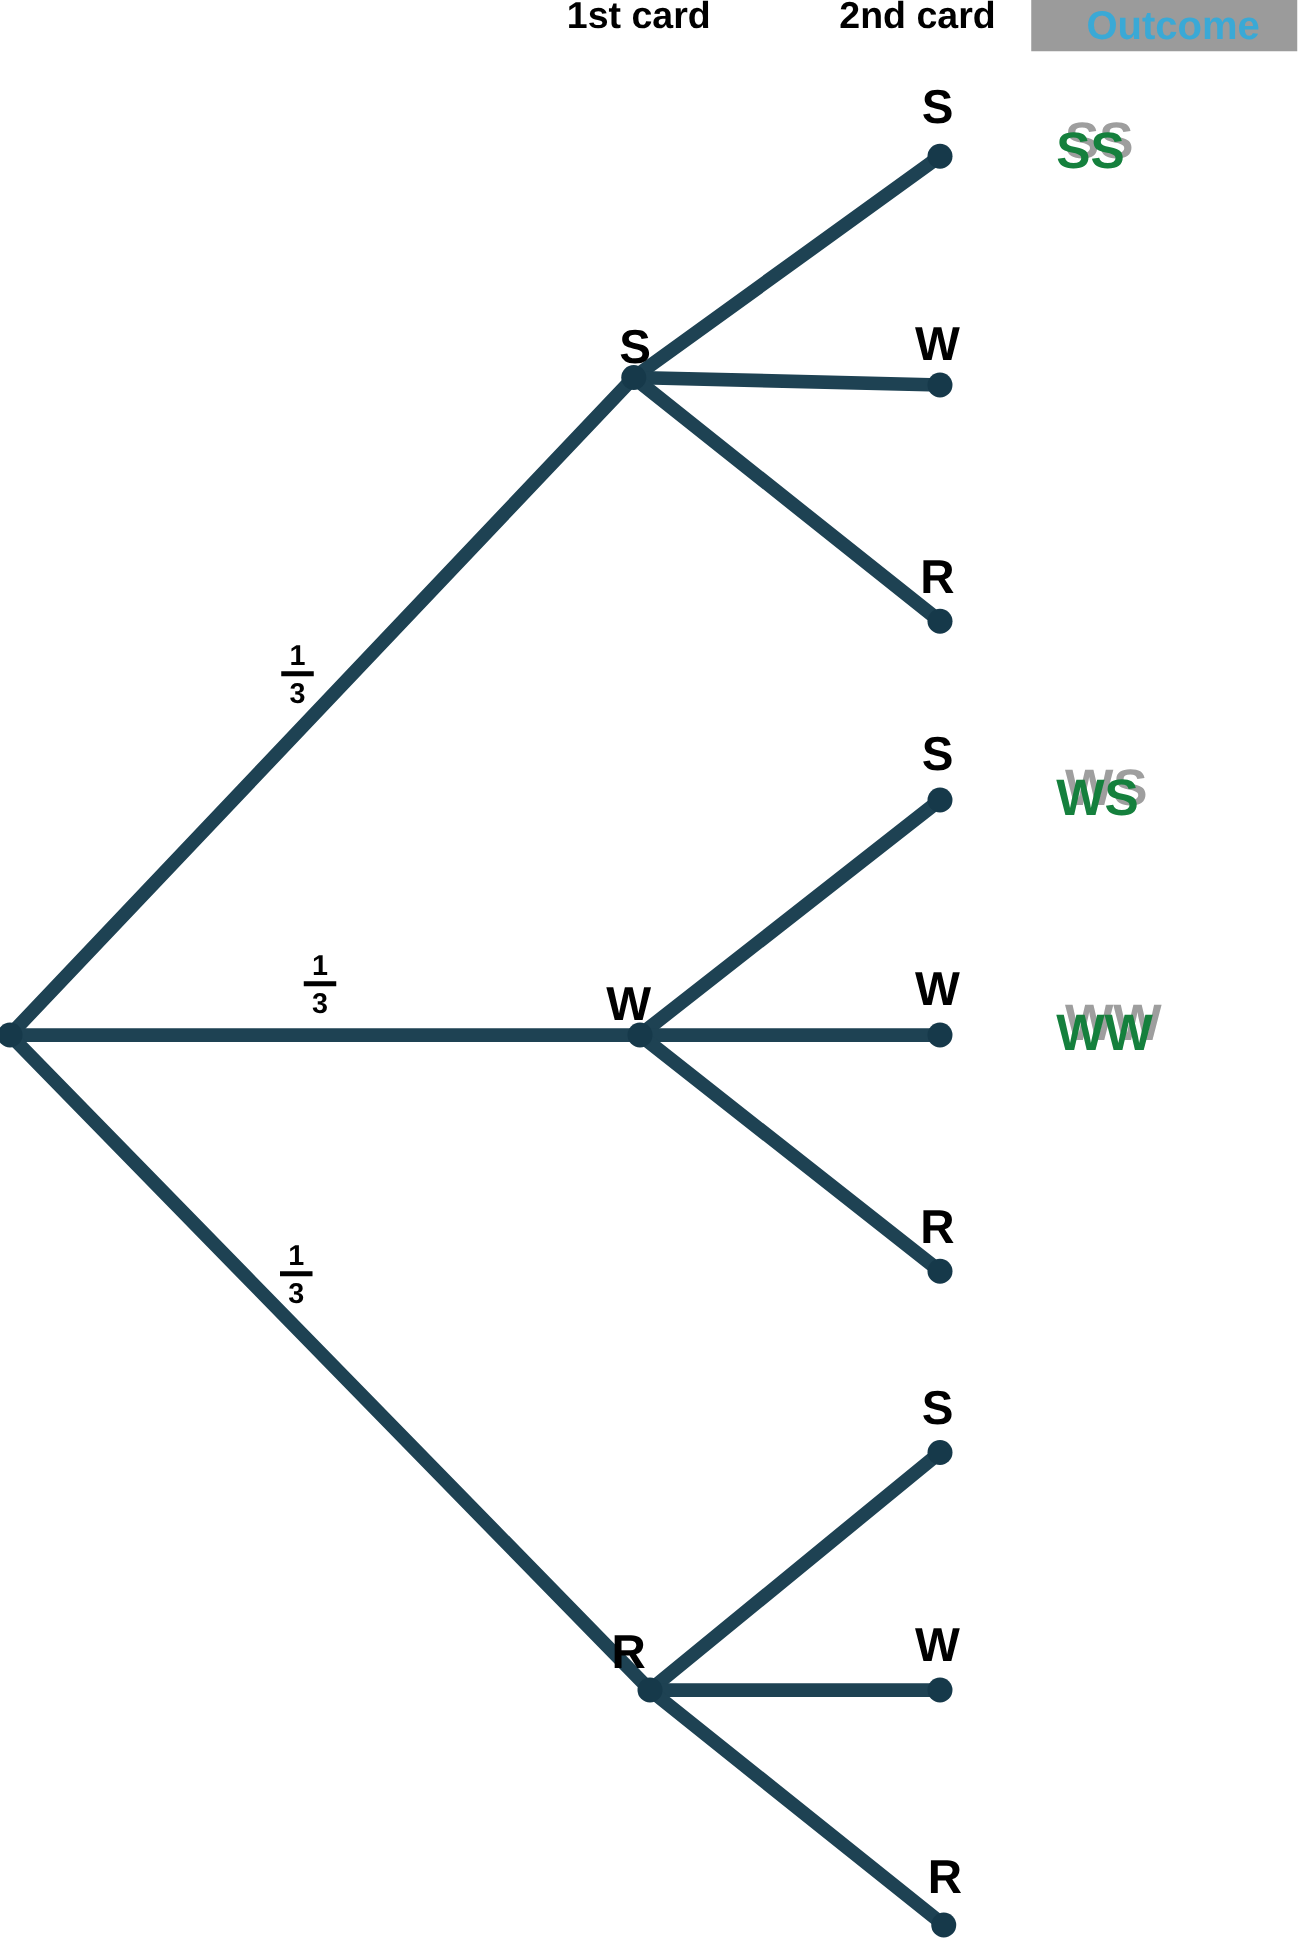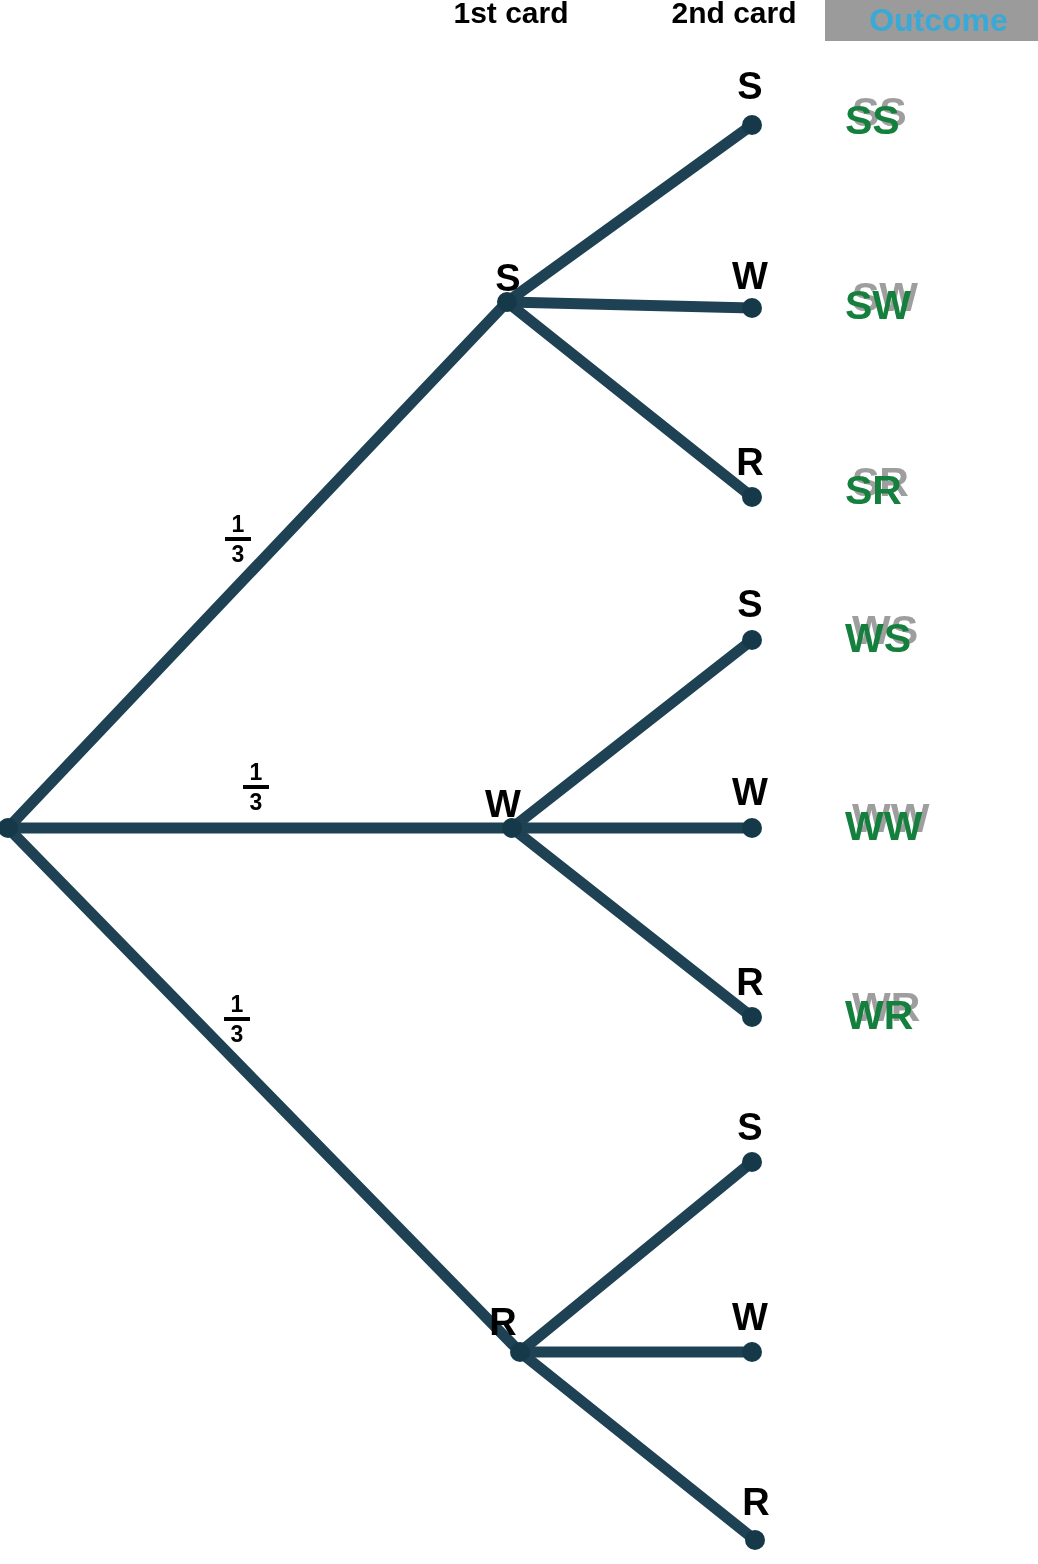--- a/index.html
+++ b/index.html
@@ -109,19 +109,16 @@
   <div class="node-lbl" style="left:720px;top:254px;">W</div>
   <div class="node-lbl" style="left:720px;top:440px;">R</div>
   <div class="node-lbl" style="left:720px;top:582px;">S</div>
   <div class="node-lbl" style="left:720px;top:770px;">W</div>
   <div class="node-lbl" style="left:720px;top:960px;">R</div>
   <div class="node-lbl" style="left:720px;top:1105px;">S</div>
   <div class="node-lbl" style="left:720px;top:1295px;">W</div>
   <div class="node-lbl" style="left:726px;top:1480px;">R</div>
 
   <div class="outcome-lbl" style="top:100px;">SS</div>
-  <div class="outcome-lbl" style="top:285px;">SW</div>
-  <div class="outcome-lbl" style="top:470px;">SR</div>
   <div class="outcome-lbl" style="top:618px;">WS</div>
   <div class="outcome-lbl" style="top:806px;">WW</div>
-  <div class="outcome-lbl" style="top:995px;">WR</div>
 
 </div>
 
 </body></html>

